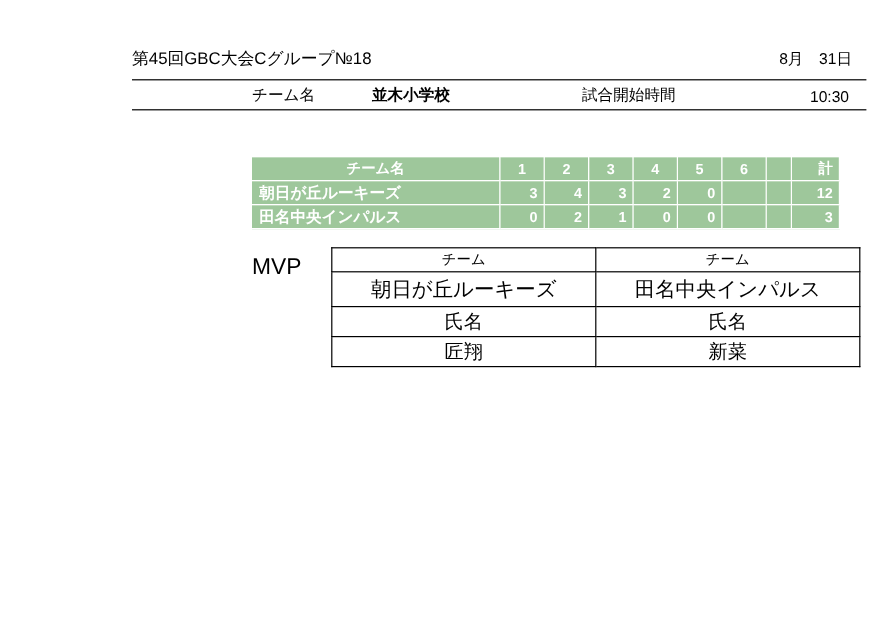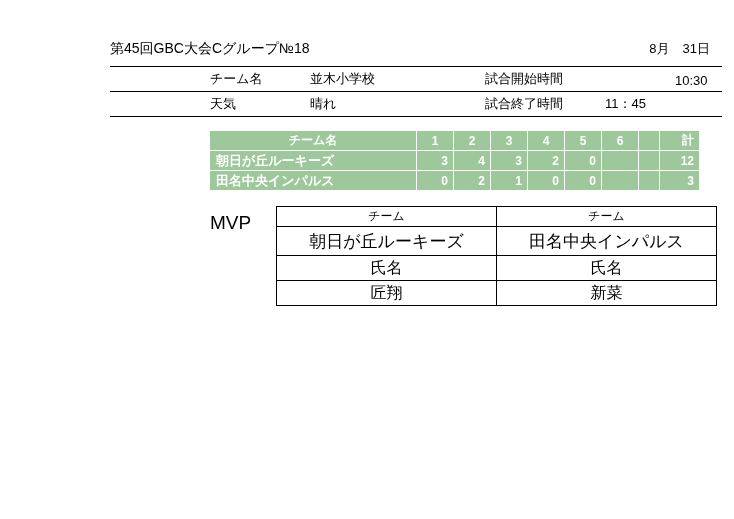--- a/index.html
+++ b/index.html
@@ -59,21 +59,21 @@
   .info-line.first {
     border-top: 1px solid #000;
   }
   .info-cell {
     position: absolute;
     font-size: 13px;
     bottom: 3px;
     white-space: nowrap;
   }
   .c-label1 { left: 100px; }
-  .c-val1   { left: 200px; }
+  .c-val1   { left: 200px; font-weight: bold; }
   .c-label2 { left: 375px; }
   .c-val2   { left: 565px; }
   .c-val2b  { left: 495px; }
 
   
   .score-table {
     position: absolute;
     left: 161px;
     top: 130px;
     border-collapse: collapse;
@@ -163,26 +163,20 @@
     <div class="doc-date">8月　31日</div>
   </div>
 
   <div class="info-block">
     <div class="info-line first">
       <span class="info-cell c-label1">チーム名</span>
       <span class="info-cell c-val1">並木小学校</span>
       <span class="info-cell c-label2">試合開始時間</span>
       <span class="info-cell c-val2">10:30</span>
     </div>
-    <div class="info-line">
-      <span class="info-cell c-label1">天気</span>
-      <span class="info-cell c-val1">晴れ</span>
-      <span class="info-cell c-label2">試合終了時間</span>
-      <span class="info-cell c-val2b">11：45</span>
-    </div>
   </div>
 
   <table class="score-table">
     <thead>
       <tr>
         <th class="team-head">チーム名</th>
         <th class="inning">1</th>
         <th class="inning">2</th>
         <th class="inning">3</th>
         <th class="inning">4</th>

